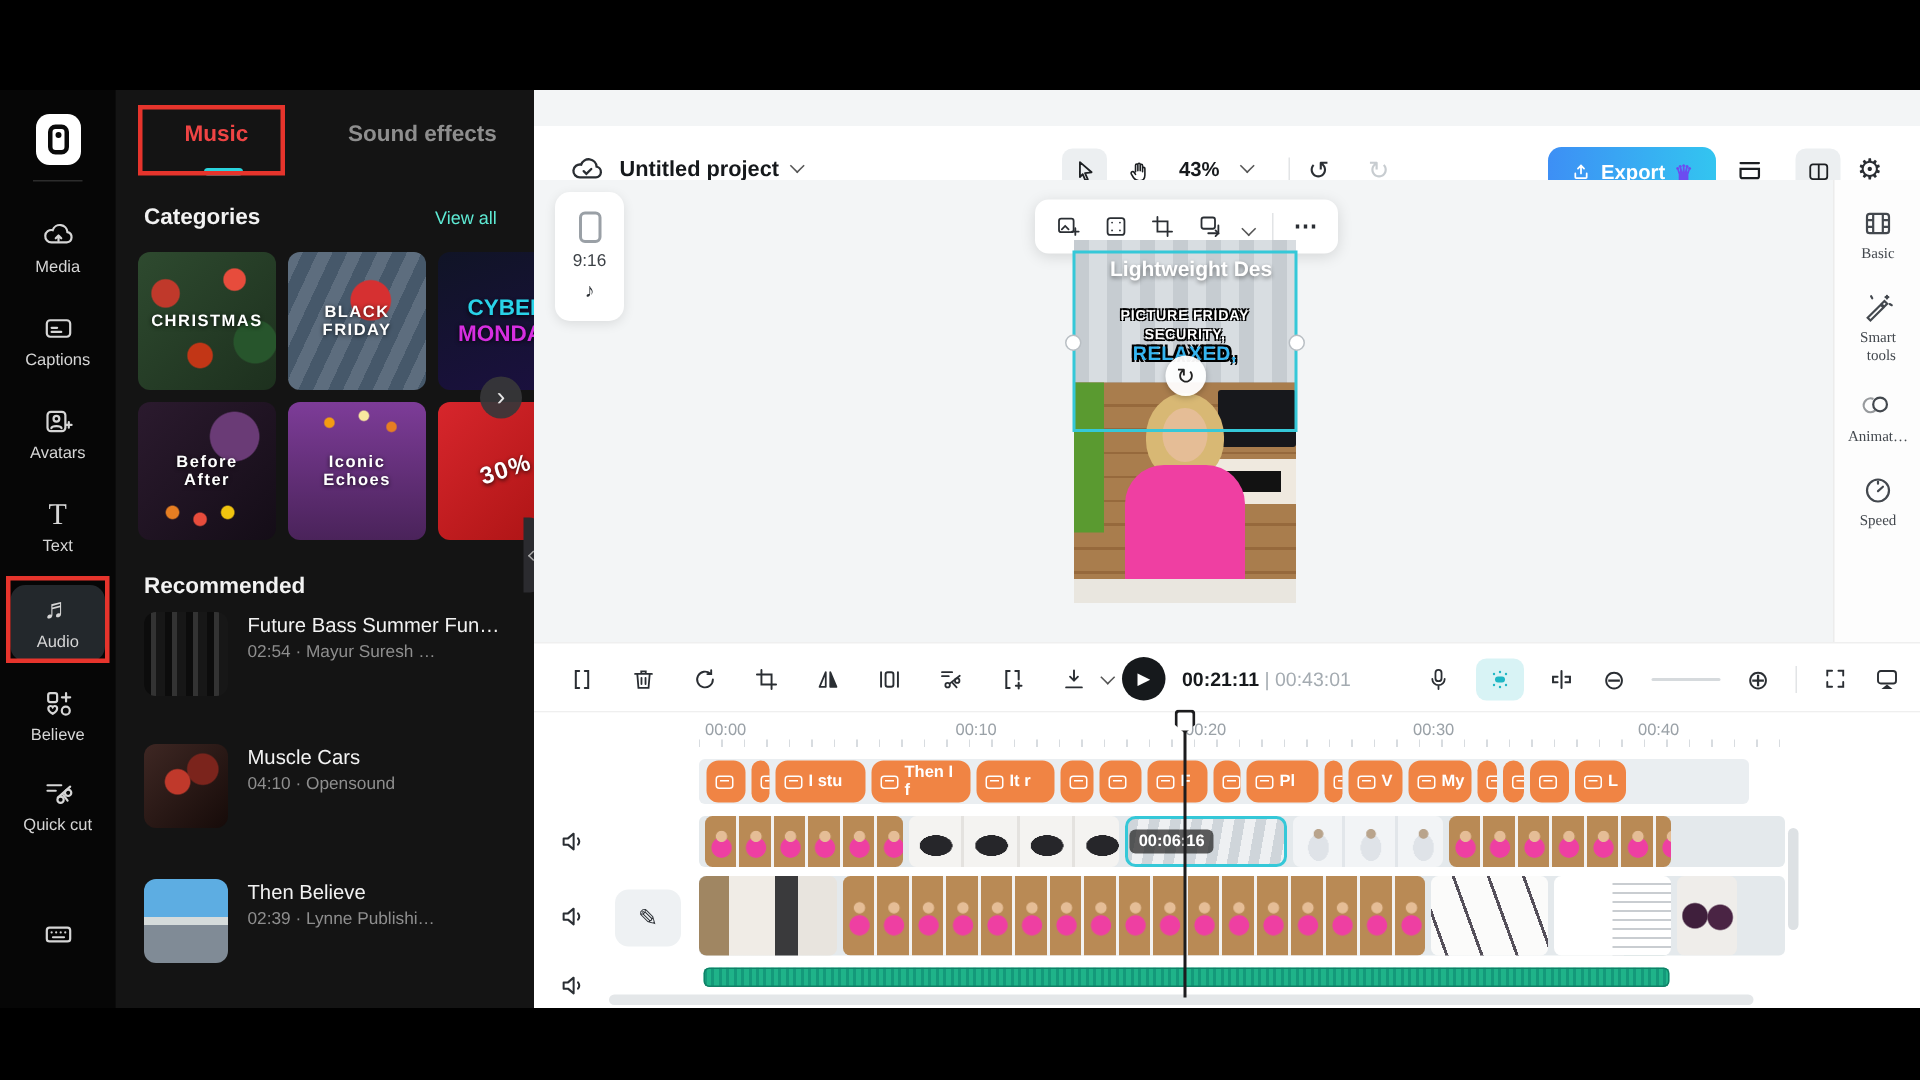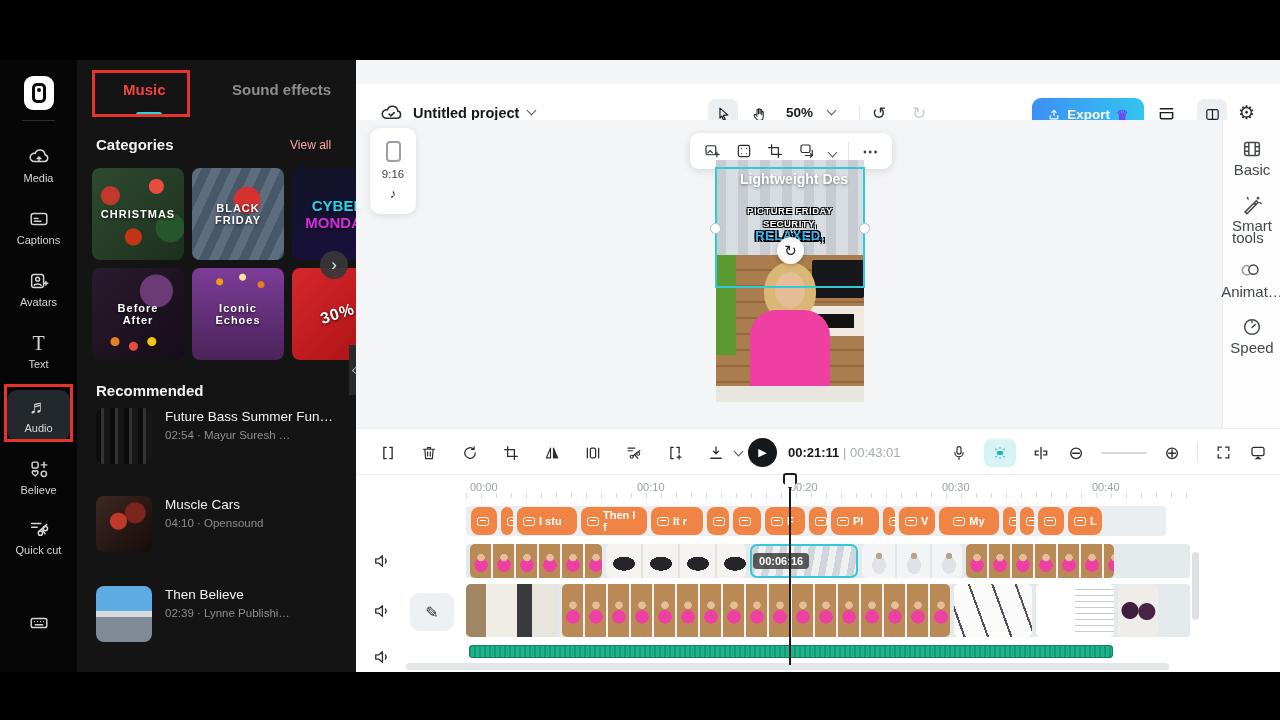--- a/index.html
+++ b/index.html
@@ -18,21 +18,21 @@
   #rail-divider{left:22px;top:60px;width:33px;height:1px;background:#2c2c2c;}
   .audio-active{background:#23282c;border-radius:10px;padding:6px 0 7px;}
   .red-box{border:3px solid #e6342c;background:transparent;pointer-events:none;}
   
   #panel{left:77px;top:60px;width:279px;height:612px;background:#141414;overflow:hidden;}
   .tab{font-size:15px;font-weight:bold;cursor:pointer;}
   .tab.on{color:#ef4444;}
   .tab.off{color:#8e8e8e;}
   #tab-underline{left:59px;top:52px;width:26px;height:5px;border-radius:3px;background:#2ad4dd;}
   .sec-title{color:#f2f2f2;font-size:15px;font-weight:bold;}
-  .view-all{color:#fca5a5;font-size:12px;cursor:pointer;}
+  .view-all{color:#5eead4;font-size:12px;cursor:pointer;}
   .tile{width:92px;height:92px;border-radius:8px;overflow:hidden;position:absolute;cursor:pointer;display:flex;align-items:center;justify-content:center;}
   .tile .tl{color:#fff;font-size:11px;font-weight:bold;letter-spacing:1px;text-align:center;text-shadow:0 1px 3px rgba(0,0,0,.8);white-space:pre-line;}
   .tile-christmas{background:radial-gradient(circle at 20% 30%,#c0392b 0 9px,transparent 10px),radial-gradient(circle at 70% 20%,#e74c3c 0 7px,transparent 8px),radial-gradient(circle at 45% 75%,#c23616 0 8px,transparent 9px),radial-gradient(circle at 85% 65%,#27552c 0 14px,transparent 15px),linear-gradient(135deg,#2e4a2f,#1d301e);}
   .tile-friday{background:radial-gradient(circle at 60% 35%,#d63031 0 13px,transparent 14px),repeating-linear-gradient(115deg,#5d6d7e 0 9px,#46586a 9px 18px);}
   .tile-cyber{background:linear-gradient(160deg,#101426,#1b1040);}
   .tile-cyber .tl{font-size:15px;letter-spacing:0;line-height:17px;}
   .tile-cyber .c1{color:#29d3e8;}
   .tile-cyber .c2{color:#d62ee0;}
   .tile-before{background:radial-gradient(circle at 25% 80%,#e67e22 0 4px,transparent 5px),radial-gradient(circle at 45% 85%,#e74c3c 0 4px,transparent 5px),radial-gradient(circle at 65% 80%,#f1c40f 0 4px,transparent 5px),radial-gradient(circle at 70% 25%,#6a3b76 0 16px,transparent 17px),linear-gradient(135deg,#2b1a2e,#140d17);}
   .tile-echoes{background:radial-gradient(circle at 30% 15%,#f39c12 0 3px,transparent 4px),radial-gradient(circle at 55% 10%,#f9e79f 0 3px,transparent 4px),radial-gradient(circle at 75% 18%,#e67e22 0 3px,transparent 4px),linear-gradient(180deg,#7d3c98,#4a235a);}
@@ -82,21 +82,21 @@
   #ov1{left:360px;top:51px;font-size:14px;width:200px;text-align:left;padding-left:24px;text-shadow:0 1px 3px rgba(0,0,0,.45);}
   #ov2{left:360px;top:85px;font-size:9.5px;letter-spacing:.5px;text-shadow:-1px -1px 0 #000,1px -1px 0 #000,-1px 1px 0 #000,1px 1px 0 #000;}
   #ov3{left:360px;top:98px;font-size:9.5px;letter-spacing:.5px;text-shadow:-1px -1px 0 #000,1px -1px 0 #000,-1px 1px 0 #000,1px 1px 0 #000;}
   #ov4{left:360px;top:108px;font-size:13px;font-weight:900;color:#35b6f2;letter-spacing:.5px;text-shadow:-1.5px -1.5px 0 #000,1.5px -1.5px 0 #000,-1.5px 1.5px 0 #000,1.5px 1.5px 0 #000;}
   #rot-btn{left:421px;top:117px;width:27px;height:27px;border-radius:50%;background:rgba(255,255,255,.95);box-shadow:0 1px 4px rgba(0,0,0,.25);display:flex;align-items:center;justify-content:center;font-size:15px;color:#222;cursor:pointer;}
   #collapse-tab{left:349px;top:345px;width:12px;height:50px;background:#2b2b2f;border-radius:0 8px 8px 0;display:flex;align-items:center;justify-content:center;cursor:pointer;}
   #collapse-tab .c{width:5px;height:5px;border-left:1.5px solid #aaa;border-bottom:1.5px solid #aaa;transform:rotate(45deg);}
   
   #rtools{left:866px;top:60px;width:58px;height:308px;background:#fdfdfd;border-left:1px solid #ececec;}
   .rt-item{position:absolute;left:0;width:58px;display:flex;flex-direction:column;align-items:center;gap:4px;color:#43484e;cursor:pointer;}
-  .rt-item .lbl{font-size:15px;line-height:12px;text-align:left;white-space:pre-line;}
+  .rt-item .lbl{font-size:10px;line-height:12px;text-align:right;white-space:pre-line;font-family:Liberation Serif, serif;}
   
   #ttb{left:0;top:368px;width:924px;height:47px;background:#fff;border-top:1px solid #efefef;border-bottom:1px solid #efefef;}
   .tt-left{position:absolute;left:22px;top:0;height:47px;display:flex;align-items:center;gap:21px;color:#2a2e33;}
   .tt-ico{width:20px;height:20px;display:flex;align-items:center;justify-content:center;cursor:pointer;font-size:16px;}
   #play-btn{position:absolute;left:392px;top:9px;width:29px;height:29px;border-radius:50%;background:#16191c;color:#fff;display:flex;align-items:center;justify-content:center;font-size:11px;cursor:pointer;}
   #time-wrap{position:absolute;left:432px;top:16px;font-size:13px;}
   #time-cur{font-weight:bold;color:#16191c;}
   #time-sep,#time-total{color:#a4abb1;}
   .tt-right{position:absolute;right:12px;top:0;height:47px;display:flex;align-items:center;gap:15px;color:#2a2e33;}
   #ai-pill{width:32px;height:28px;border-radius:7px;background:#d8f3f5;display:flex;align-items:center;justify-content:center;cursor:pointer;}
@@ -289,21 +289,21 @@
       <div class="toolbtn on abs" style="left:352px;top:15px;">
           <svg width="17" height="17" viewBox="0 0 24 24" fill="none" stroke="#1c1f22" stroke-width="1.7" stroke-linejoin="round">
             <path d="M7 3l11 9.5-6.2.8 2.6 5.9-2.3 1-2.5-6L7 17z"></path>
           </svg>
         </div>
       <div class="toolbtn abs" style="left:388px;top:15px;">
           <svg width="17" height="17" viewBox="0 0 24 24" fill="none" stroke="#1c1f22" stroke-width="1.5" stroke-linecap="round" stroke-linejoin="round">
             <path d="M8.5 12V5.8a1.1 1.1 0 0 1 2.2 0V11m0-5.9a1.1 1.1 0 0 1 2.2 0V11m0-4.9a1.1 1.1 0 0 1 2.2 0V12m0-3a1.1 1.1 0 0 1 2.2 0v6.2c0 3.2-2.1 5.3-5.4 5.3-2.7 0-4-1-5.4-3.1l-1.9-3.2c-.55-.95-.2-1.9.65-2.25.75-.3 1.5 0 2 .75l1.25 1.8"></path>
           </svg>
         </div>
-      <span id="zoom-pct" class="abs" style="left:430px;top:21px;">50%</span>
+      <span id="zoom-pct" class="abs" style="left:430px;top:21px;">43%</span>
       <span class="chev abs" style="left:472px;top:26px;"></span>
       <div class="vdiv abs" style="left:503px;top:21px;"></div>
       <span class="hico abs" style="left:516px;top:19px;font-size:17px;">↺</span>
       <span class="hico abs" style="left:556px;top:19px;font-size:17px;color:#c7ccd0;">↻</span>
 
       <div id="export-btn" class="abs">
         <svg width="14" height="14" viewBox="0 0 24 24" fill="none" stroke="#fff" stroke-width="2" stroke-linecap="round">
             <path d="M12 13V4m-3.5 3.5L12 4l3.5 3.5M5.5 13v4.5a1 1 0 0 0 1 1h11a1 1 0 0 0 1-1V13"></path>
           </svg>
         <span>Export</span>
@@ -560,21 +560,21 @@
             <span class="cap-ico"></span>
             <span>Pl</span>
           </div>
           <div class="tclip" style="width: 12px;">
             <span class="cap-ico"></span>
           </div>
           <div class="tclip" style="width: 36px;">
             <span class="cap-ico"></span>
             <span>V</span>
           </div>
-          <div class="tclip" style="width: 60px; justify-content: center;">
+          <div class="tclip" style="width: 42px;">
             <span class="cap-ico"></span>
             <span>My</span>
           </div>
           <div class="tclip" style="width: 13px;">
             <span class="cap-ico"></span>
           </div>
           <div class="tclip" style="width: 14px;">
             <span class="cap-ico"></span>
           </div>
           <div class="tclip" style="width: 26px;">

